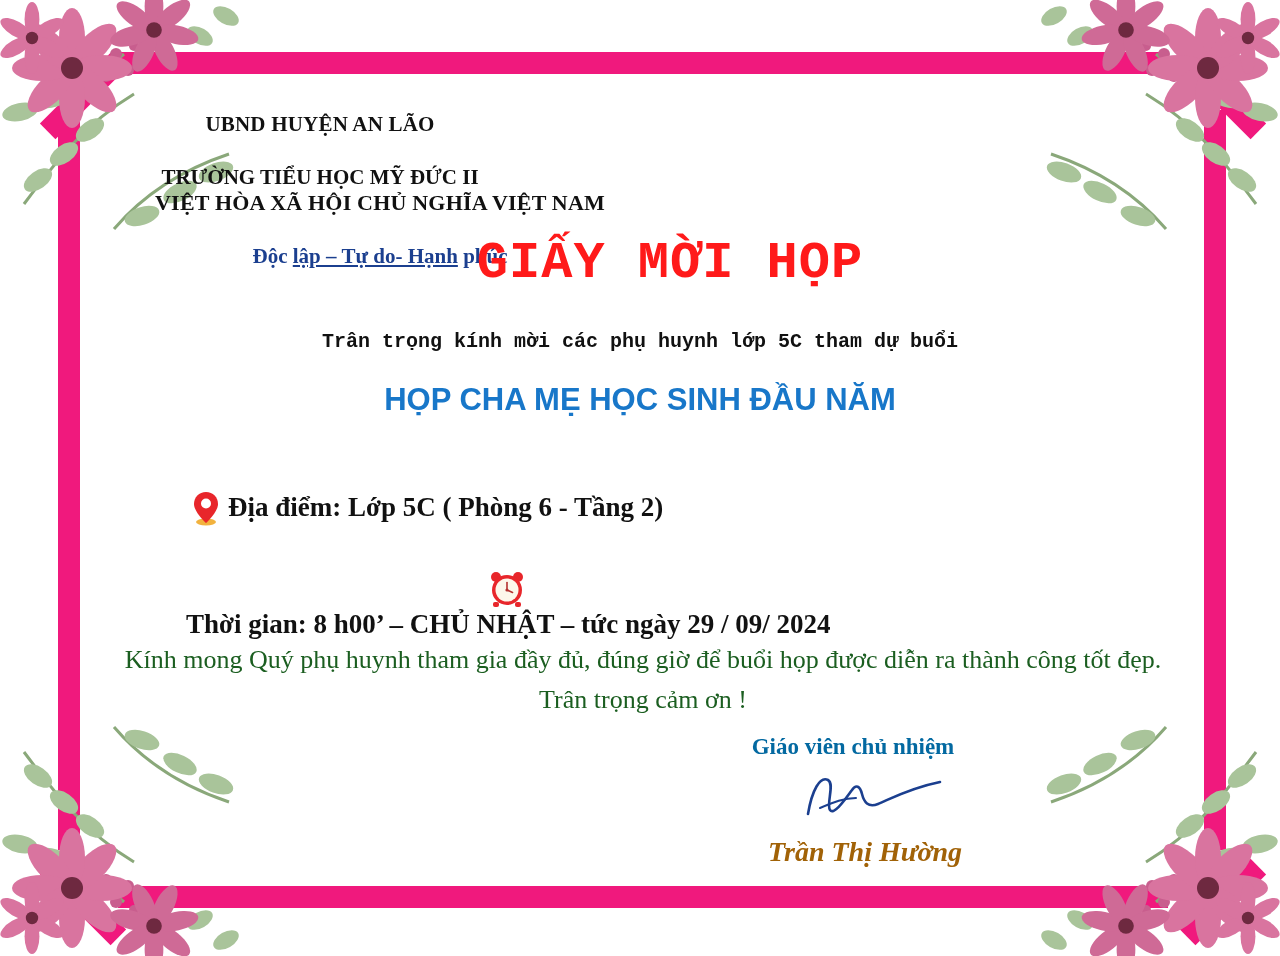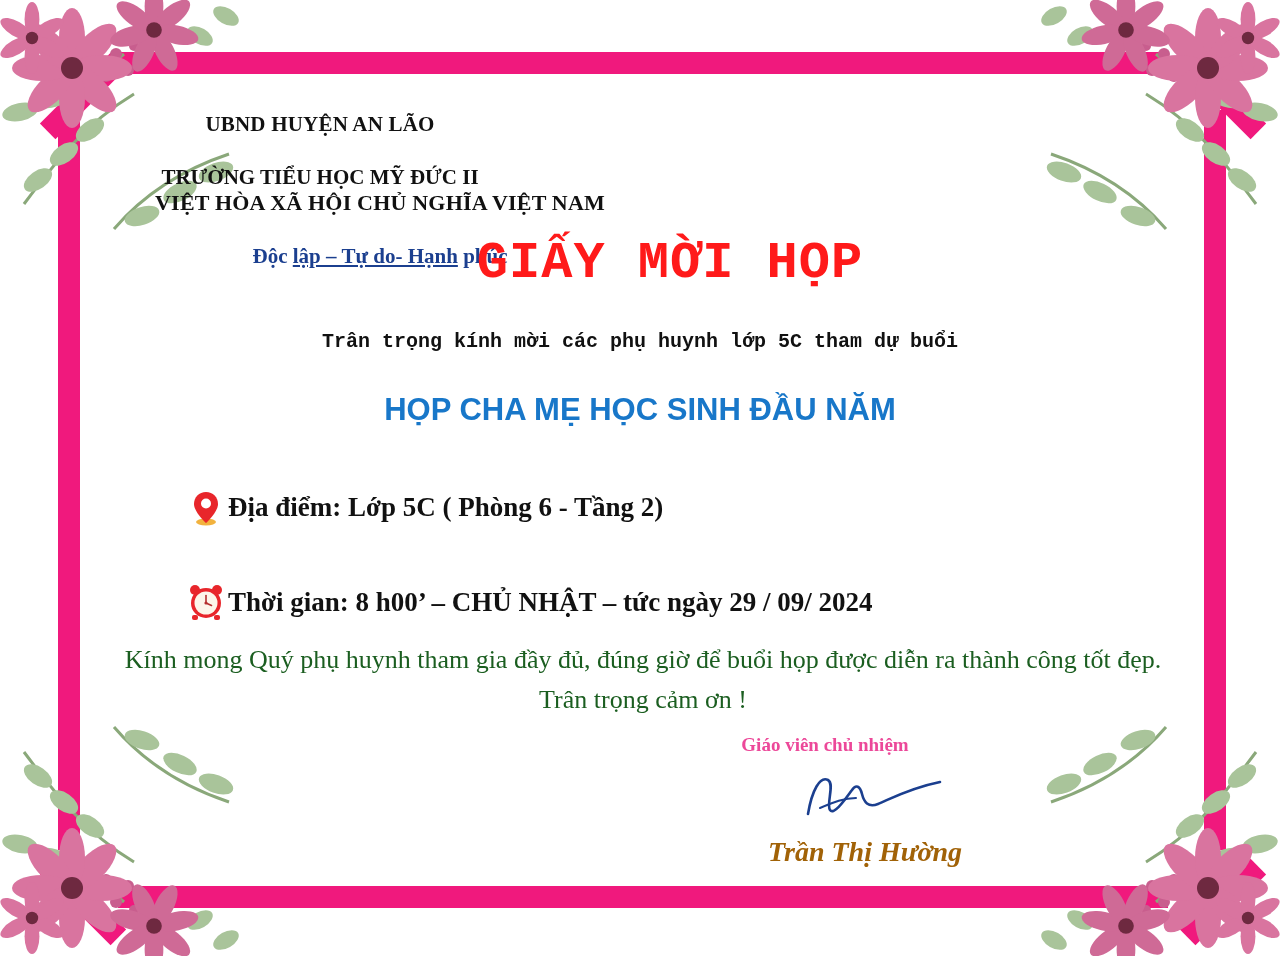--- a/index.html
+++ b/index.html
@@ -104,41 +104,41 @@
     left: 0;
     width: 100%;
     text-align: center;
     color: #111111;
     font-family: Liberation Mono, monospace;
     font-weight: bold;
     font-size: 20px;
   }
   .subtitle2 {
     position: absolute;
-    top: 392px;
+    top: 382px;
     left: 0;
     width: 100%;
     text-align: center;
     color: #1877c9;
     font-family: "Liberation Sans", sans-serif;
     font-weight: bold;
     font-size: 31px;
   }
 
   .detail {
     position: absolute;
     left: 186px;
     display: flex;
     align-items: center;
     font-weight: bold;
     font-size: 27px;
     color: #111111;
   }
   .detail-place { top: 487px; }
-  .detail-time  { top: 582px; }
+  .detail-time  { top: 569px; flex-direction: column; }
   .detail .ico {
     width: 40px;
     height: 40px;
     margin-right: 2px;
     flex: 0 0 40px;
     display: block;
   }
 
   .closing {
     position: absolute;
@@ -147,26 +147,26 @@
     width: 1050px;
     text-align: center;
     color: #1b5e20;
     font-size: 26px;
     line-height: 1.55;
   }
 
   .sign-role {
     position: absolute;
     top: 734px;
-    left: 660px;
+    left: 688px;
     width: 330px;
     text-align: center;
-    color: #ec4899;
-    font-weight: bold;
-    font-size: 19px;
+    color: #0369a1;
+    font-weight: bold;
+    font-size: 23px;
   }
   .sign-scribble {
     position: absolute;
     top: 768px;
     left: 790px;
     width: 160px;
     height: 60px;
   }
   .sign-name {
     position: absolute;

